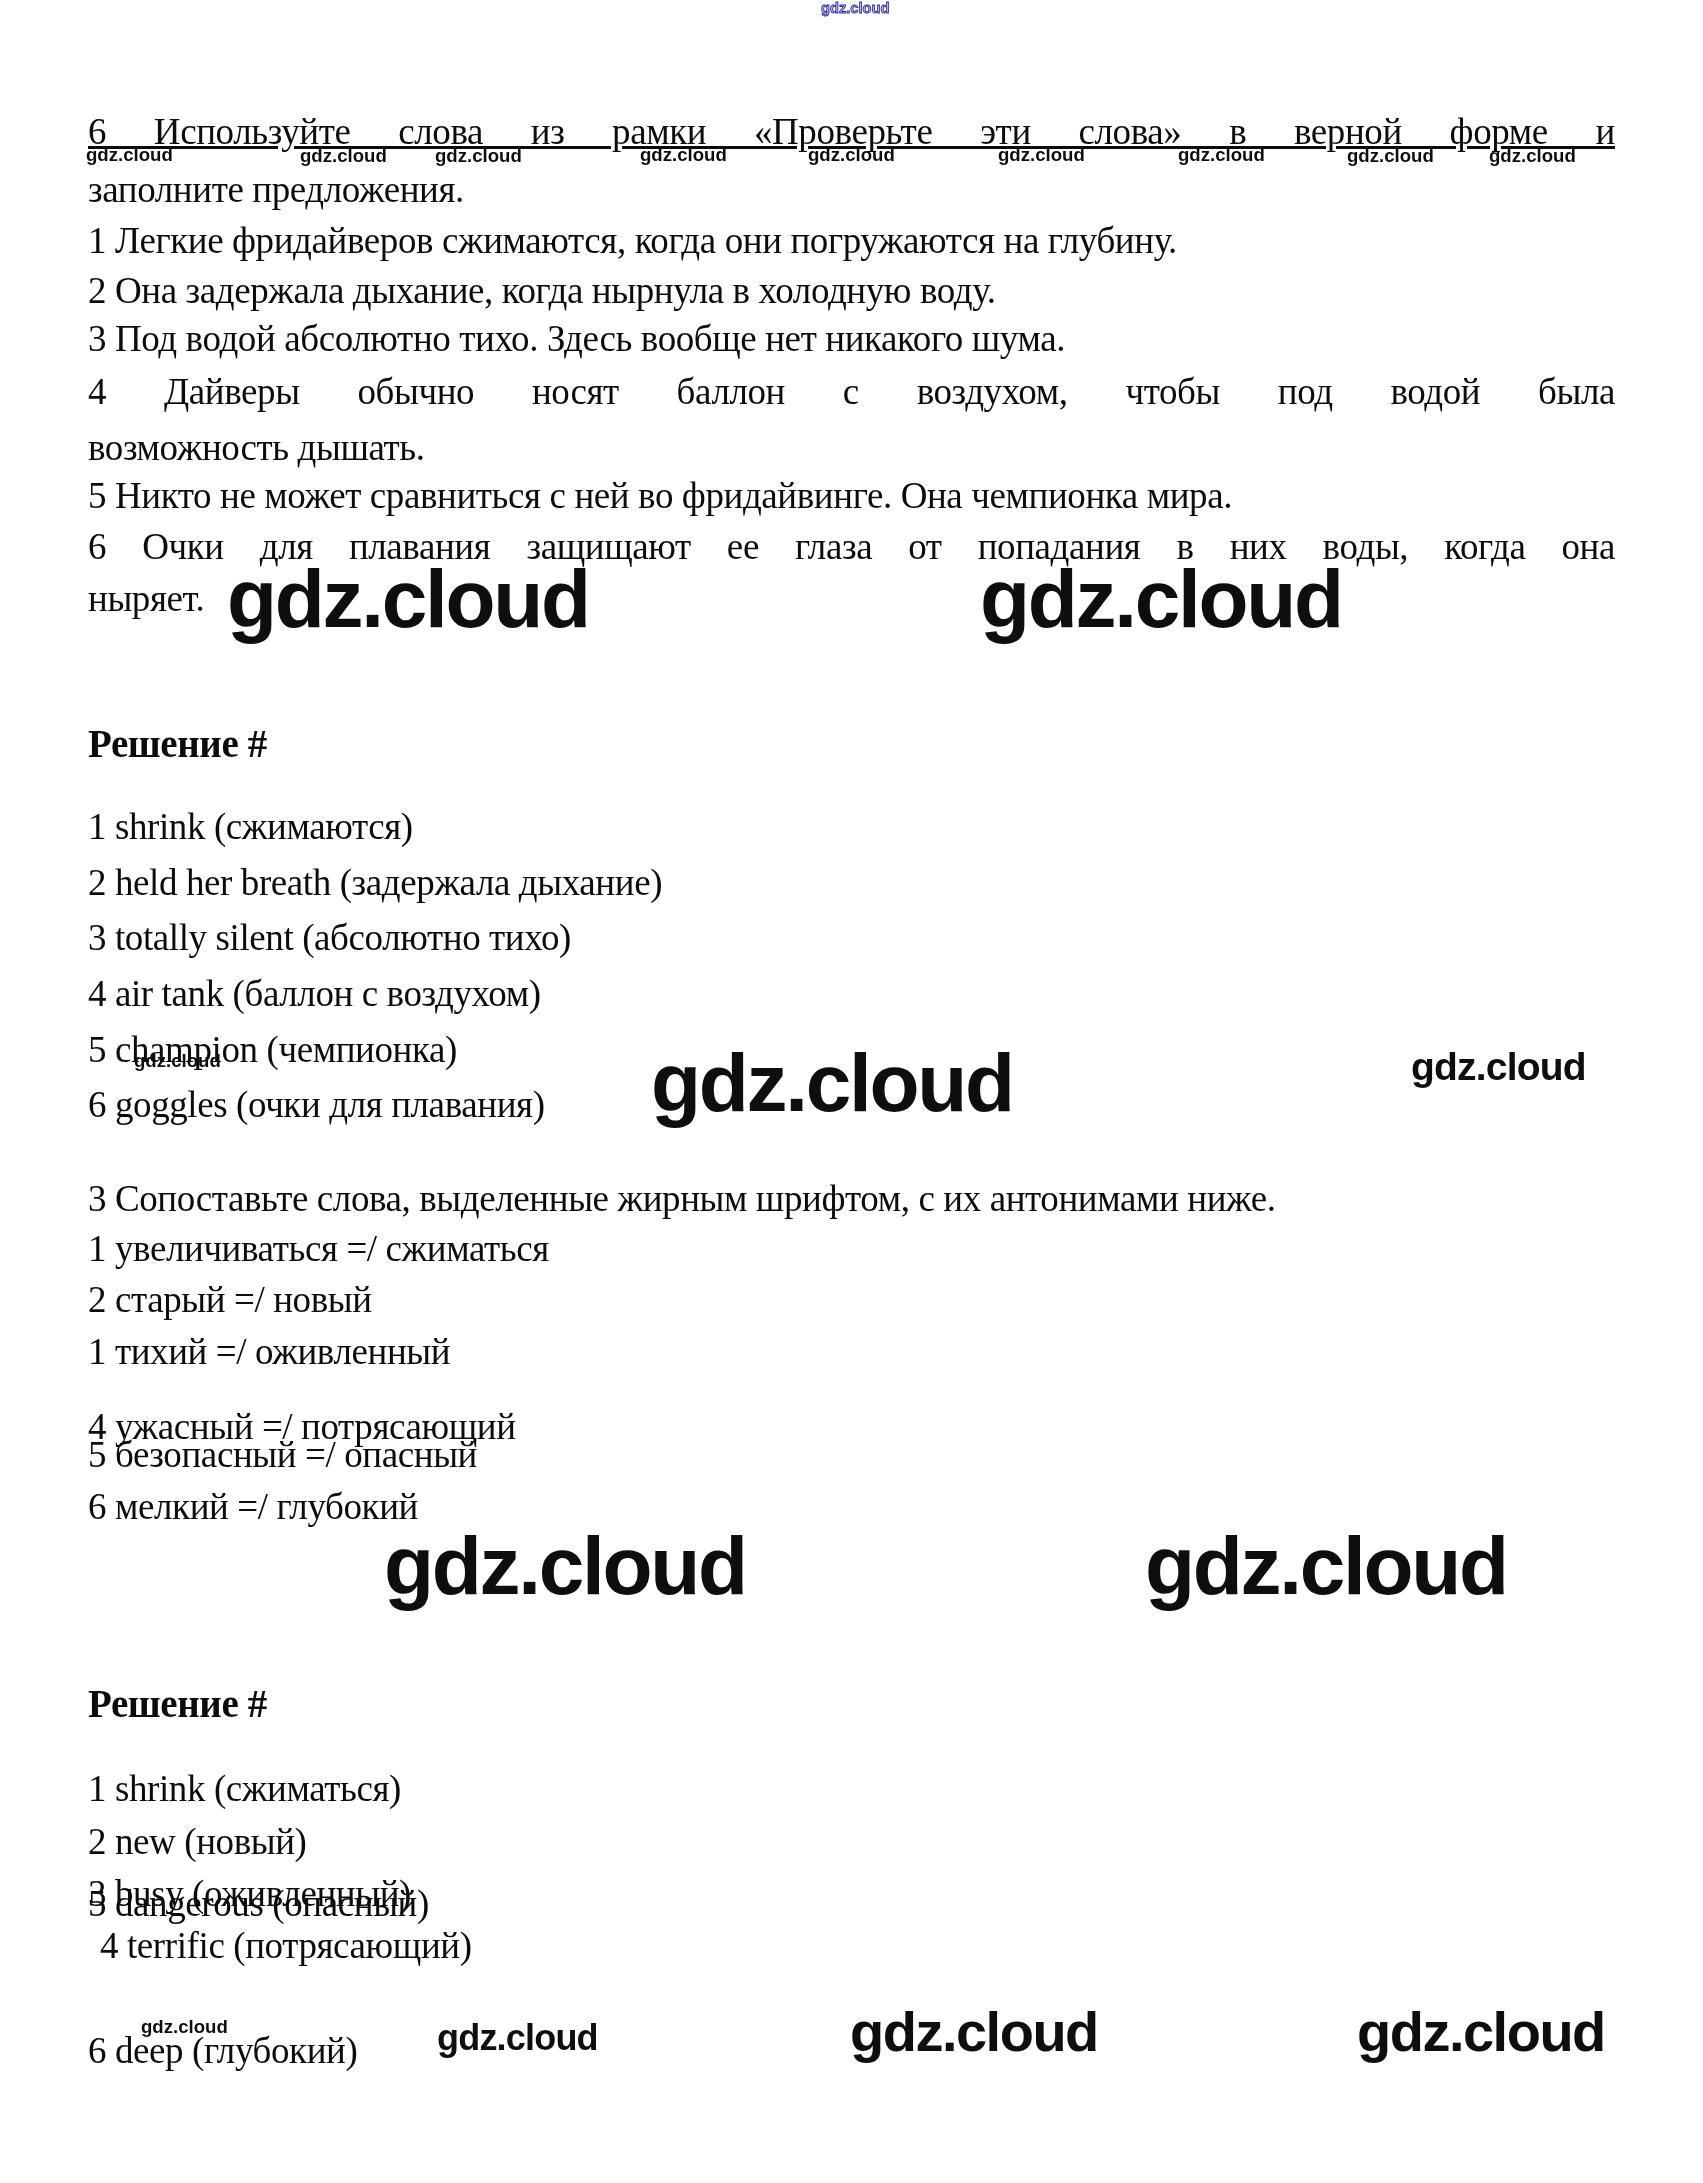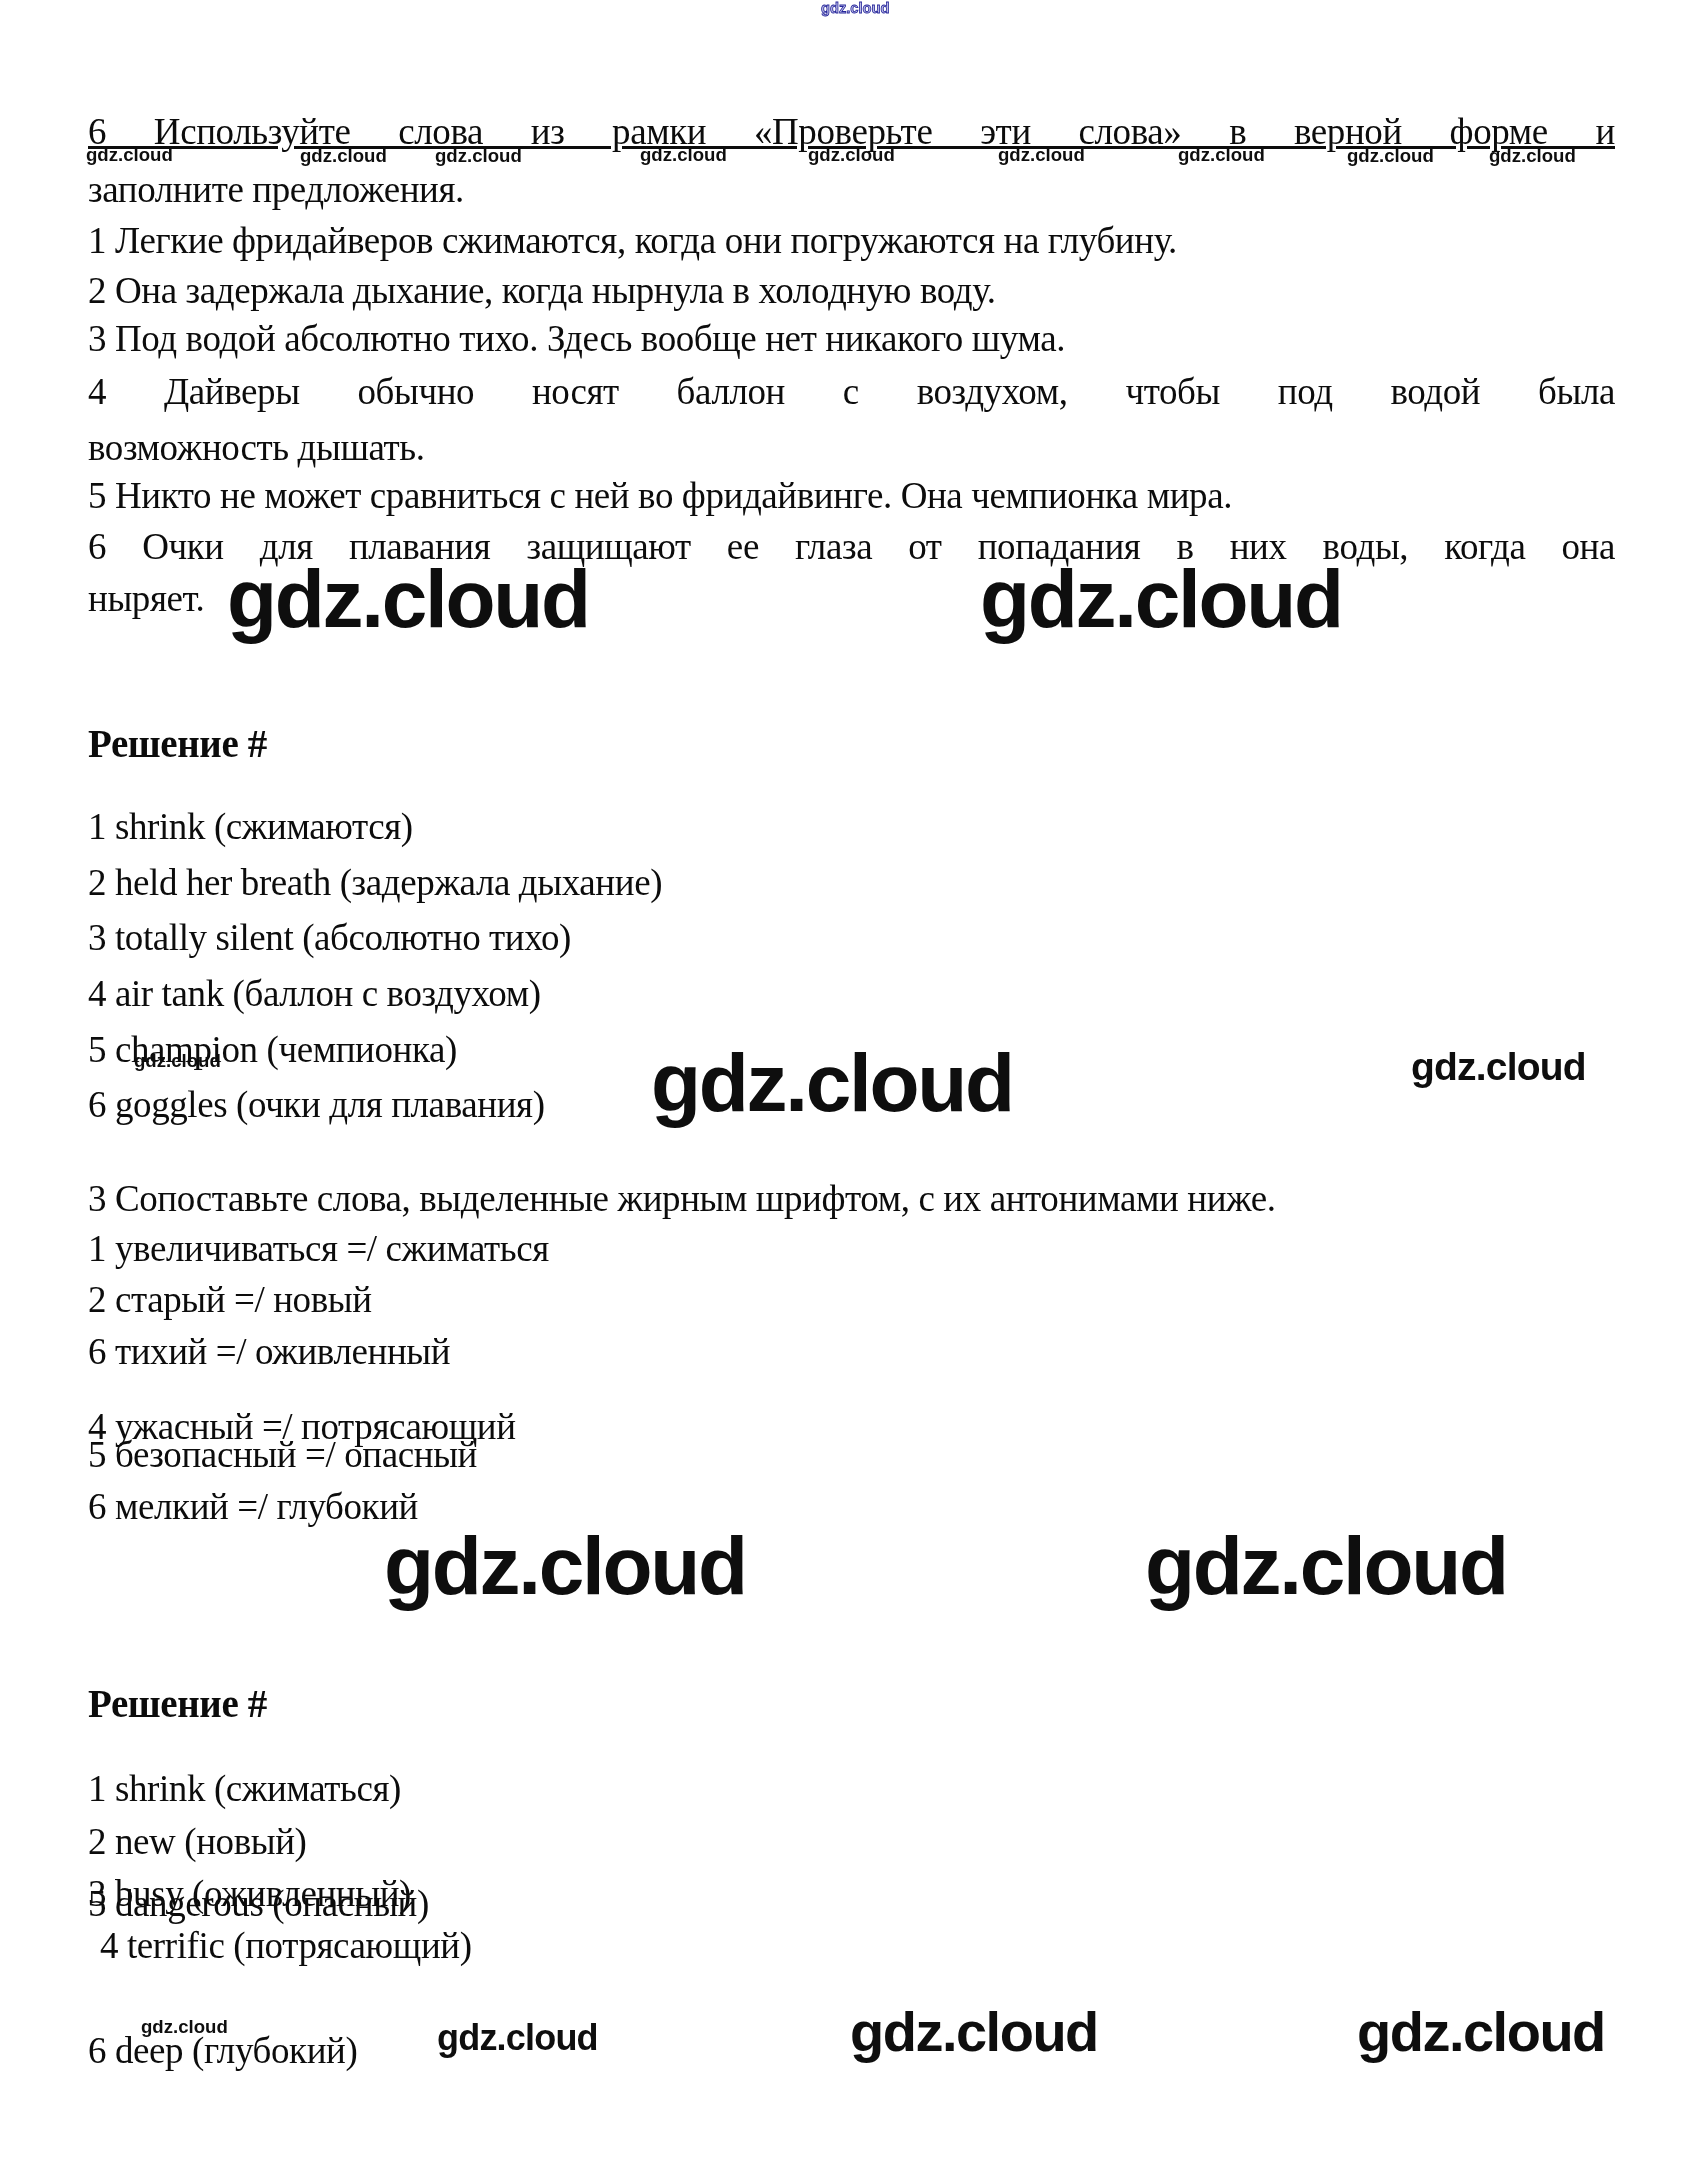--- a/index.html
+++ b/index.html
@@ -102,21 +102,21 @@
     <p class="ln" style="top:802px;">1 shrink (сжимаются)</p>
     <p class="ln" style="top:858px;">2 held her breath (задержала дыхание)</p>
     <p class="ln" style="top:913px;">3 totally silent (абсолютно тихо)</p>
     <p class="ln" style="top:969px;">4 air tank (баллон с воздухом)</p>
     <p class="ln" style="top:1025px;">5 champion (чемпионка)</p>
     <p class="ln" style="top:1080px;">6 goggles (очки для плавания)</p>
 
     <p class="ln" style="top:1174px;">3 Сопоставьте слова, выделенные жирным шрифтом, с их антонимами ниже.</p>
     <p class="ln" style="top:1224px;">1 увеличиваться =/ сжиматься</p>
     <p class="ln" style="top:1275px;">2 старый =/ новый</p>
-    <p class="ln" style="top:1327px;">6 тихий =/ оживленный</p>
+    <p class="ln" style="top:1327px;">1 тихий =/ оживленный</p>
     <p class="ln" style="top:1378px;margin-top:24px;">4 ужасный =/ потрясающий</p>
     <p class="ln" style="top:1430px;">5 безопасный =/ опасный</p>
     <p class="ln" style="top:1482px;">6 мелкий =/ глубокий</p>
 
     <p class="ln heading" style="top:1679px;">Решение #</p>
     <p class="ln" style="top:1764px;">1 shrink (сжиматься)</p>
     <p class="ln" style="top:1817px;">2 new (новый)</p>
     <p class="ln" style="top:1869px;">3 busy (оживленный)</p>
     <p class="ln" style="top:1921px;margin-left:12px;">4 terrific (потрясающий)</p>
     <p class="ln" style="top:1879px;text-align:right;">5 dangerous (опасный)</p>

